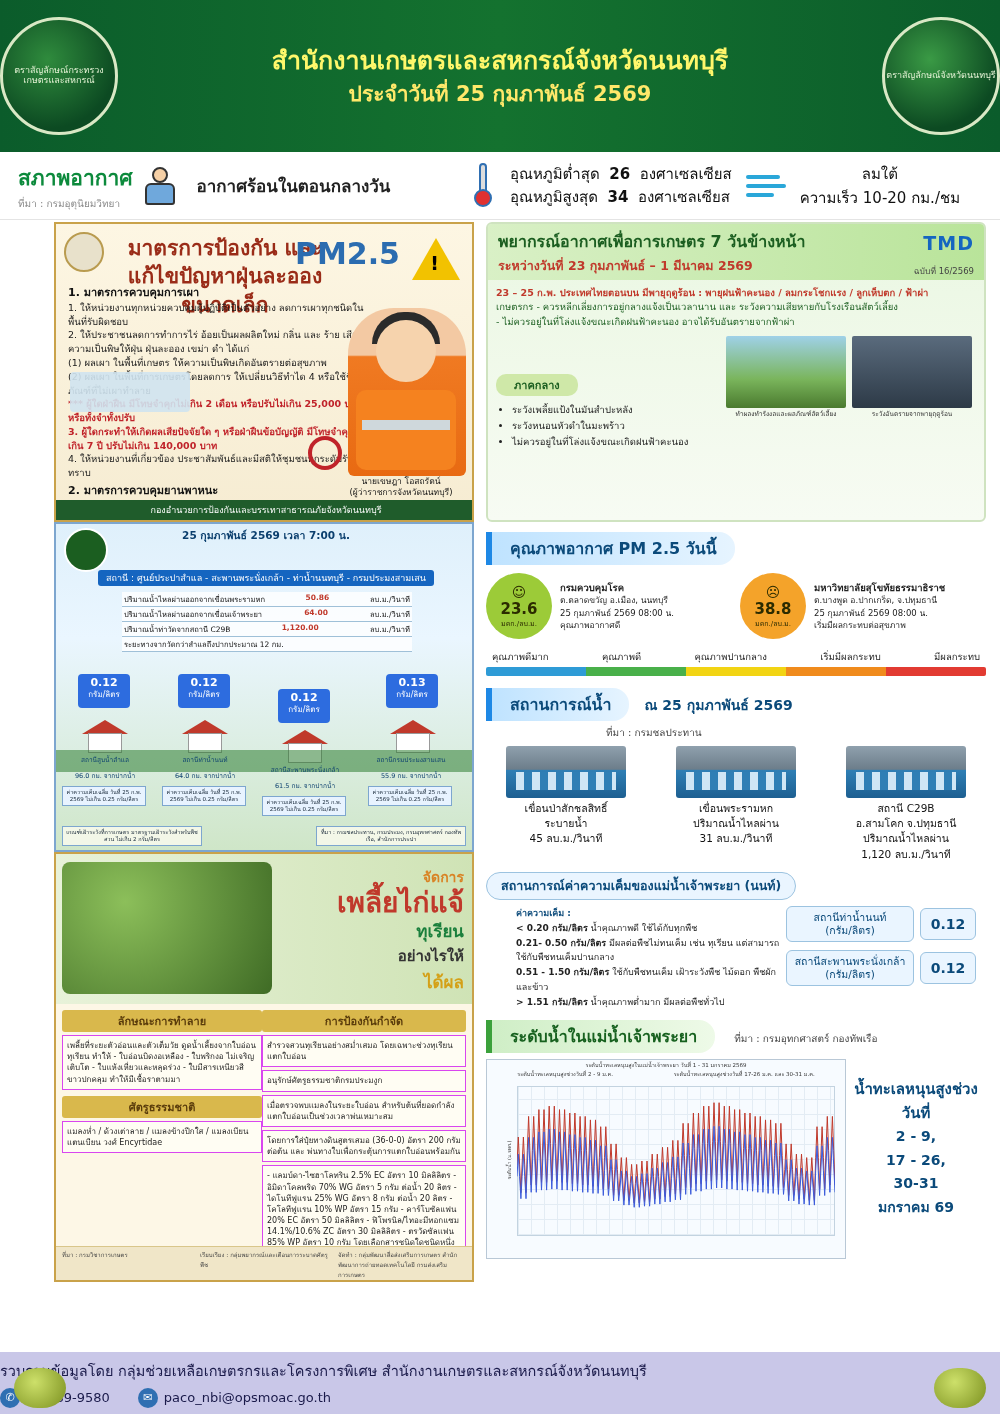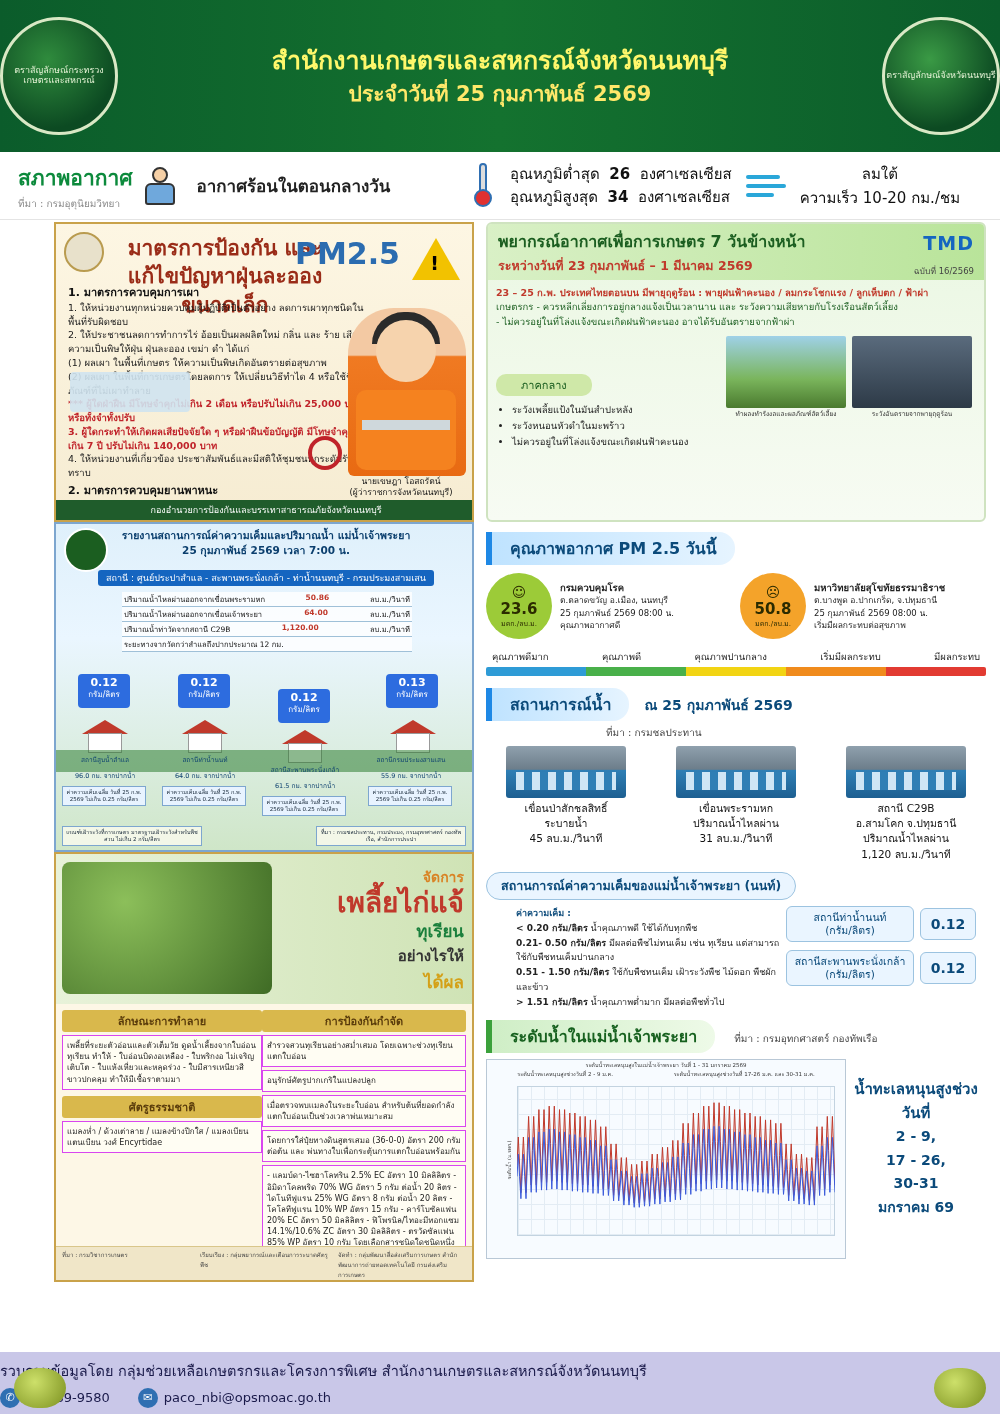--- a/index.html
+++ b/index.html
@@ -133,21 +133,21 @@
   .fcast { height:300px; border:2px solid #cfe3c0; border-radius:6px; background:linear-gradient(180deg,#eaf7e2,#f7fbf3); overflow:hidden; position:relative;}
   .fcast .fhead { height:56px; background:linear-gradient(90deg,#d9f0c6,#b9e49a); display:flex; align-items:center; padding-left:10px; position:relative;}
   .fcast .fh-t1 { font-size:16px; font-weight:bold; color:#1b5e20;}
   .fcast .fh-t2 { font-size:12.5px; font-weight:bold; color:#c0392b; margin-top:2px;}
   .fcast .tmd { position:absolute; right:10px; top:8px; font-size:19px; font-weight:bold; color:#1565c0; letter-spacing:1px;}
   .fcast .issue { position:absolute; right:10px; top:40px; font-size:8.5px; color:#444;}
   .fcast .warn-row { margin:6px 8px 0 8px; font-size:9.5px; color:#b22; line-height:1.5;}
   .fcast .warn-row .b { color:#c0392b; font-weight:bold;}
   .fcast .warn-row .g { color:#1b5e20;}
   .fcast .region { position:absolute; left:8px; top:150px; width:230px;}
-  .fcast .region .rt { background:#cfe8a8; color:#1b5e20; font-weight:normal; font-size:11px; padding:2px 25px; border-radius:10px; display:inline-block;}
+  .fcast .region .rt { background:#cfe8a8; color:#1b5e20; font-weight:bold; font-size:11px; padding:2px 18px; border-radius:10px; display:inline-block;}
   .fcast .region ul { margin:6px 0 0 16px; font-size:9.5px; color:#222; line-height:1.7;}
   .fcast .photos { position:absolute; right:8px; top:112px; width:250px; display:flex; gap:6px;}
   .fcast .ph1 { width:120px; height:72px; background:linear-gradient(180deg,#5a6b7d,#2d3a47); border-radius:2px;}
   .fcast .ph2 { width:120px; height:72px; background:linear-gradient(180deg,#9fd1e8 0%,#7ab55c 60%,#4a7a2e 100%); border-radius:2px;}
   .fcast .cap { font-size:6.5px; color:#333; text-align:center; width:120px; margin-top:2px; line-height:1.25;}
 
   .hdr-pill {
     display:inline-block; background:linear-gradient(90deg,#bfe3ff,#e6f4ff);
     color:#0b4a7a; font-weight:bold; font-size:16px; padding:4px 18px;
     border-radius:0 16px 16px 0; border-left:6px solid #1e88e5;
@@ -297,21 +297,20 @@
       <div class="oname">
         <div>นายเขษฎา โอสถรัตน์</div>
         <div>(ผู้ว่าราชการจังหวัดนนทบุรี)</div>
       </div>
       <div class="foot">กองอำนวยการป้องกันและบรรเทาสาธารณภัยจังหวัดนนทบุรี</div>
     </div>
 
     <div class="salpanel">
       <div class="logo"></div>
       <div class="shead">
-        <div>รายงานสถานการณ์ค่าความเค็มและปริมาณน้ำ แม่น้ำเจ้าพระยา</div>
         <div>25 กุมภาพันธ์ 2569  เวลา 7:00 น.</div>
       </div>
       <div class="bluebar">สถานี : ศูนย์ประปาสำแล - สะพานพระนั่งเกล้า - ท่าน้ำนนทบุรี - กรมประมงสามเสน</div>
       <div class="table">
         <div class="row">
             <span>ปริมาณน้ำไหลผ่านออกจากเขื่อนพระรามหก</span>
             <b>50.86</b>
             <span>ลบ.ม./วินาที</span>
           </div>
         <div class="row">
@@ -414,21 +413,21 @@
 - ใบแห้งเหี่ยวและหลุดร่วง
 - ใบมีสารเหนียวสีขาวปกคลุม ทำให้มีเชื้อราตามมา</div>
         <div class="sec-title" style="margin-top:6px;">ศัตรูธรรมชาติ</div>
         <div class="box">แมลงห่ำ / ด้วงเต่าลาย / แมลงข้างปีกใส / แมลงเบียน
 แตนเบียน วงศ์ Encyrtidae</div>
       </div>
 
       <div class="col-r">
         <div class="sec-title">การป้องกันกำจัด</div>
         <div class="box">สำรวจสวนทุเรียนอย่างสม่ำเสมอ โดยเฉพาะช่วงทุเรียนแตกใบอ่อน</div>
-        <div class="box">อนุรักษ์ศัตรูปากเกริในแปลงปลูก</div>
+        <div class="box">อนุรักษ์ศัตรูธรรมชาติกรมประมงูก</div>
         <div class="box">เมื่อตรวจพบแมลงในระยะใบอ่อน สำหรับต้นที่ยอดกำลังแตกใบอ่อนเป็นช่วงเวลาพ่นเหมาะสม</div>
         <div class="box">โดยการใส่ปุ๋ยทางดินสูตรเสมอ (36-0-0) อัตรา 200 กรัม ต่อต้น และ พ่นทางใบเพื่อกระตุ้นการแตกใบอ่อนพร้อมกัน</div>
         <div class="box">- แลมบ์ดา-ไซฮาโลทริน 2.5% EC อัตรา 10 มิลลิลิตร
 - อิมิดาโคลพริด 70% WG อัตรา 5 กรัม ต่อน้ำ 20 ลิตร
 - ไดโนทีฟูแรน 25% WG อัตรา 8 กรัม ต่อน้ำ 20 ลิตร
 - โคโลทีฟูแรน 10% WP อัตรา 15 กรัม
 - คาร์โบซัลแฟน 20% EC อัตรา 50 มิลลิลิตร
 - ฟิโพรนิล/ไทอะมีทอกแซม 14.1%/10.6% ZC อัตรา 30 มิลลิลิตร
 - ตรวัดซัลแฟน 85% WP อัตรา 10 กรัม
 โดยเลือกสารชนิดใดชนิดหนึ่งต่อน้ำ 20 ลิตร พ่นทุก 7 - 10 วัน ในช่วงแตกใบอ่อน</div>
@@ -490,21 +489,21 @@
           <div class="aq-meta">
             <div class="nm">กรมควบคุมโรค</div>
             <div>ต.ตลาดขวัญ อ.เมือง, นนทบุรี</div>
             <div>25 กุมภาพันธ์ 2569  08:00 น.</div>
             <div>คุณภาพอากาศดี</div>
           </div>
         </div>
         <div class="aq-card">
           <div class="aq-circle orange">
             <div style="font-size:14px;">☹</div>
-            <div class="v">50.8</div>
+            <div class="v">38.8</div>
             <div class="u">มคก./ลบ.ม.</div>
           </div>
           <div class="aq-meta">
             <div class="nm">มหาวิทยาลัยสุโขทัยธรรมาธิราช</div>
             <div>ต.บางพูด อ.ปากเกร็ด, จ.ปทุมธานี</div>
             <div>25 กุมภาพันธ์ 2569  08:00 น.</div>
             <div>เริ่มมีผลกระทบต่อสุขภาพ</div>
           </div>
         </div>
       </div>

